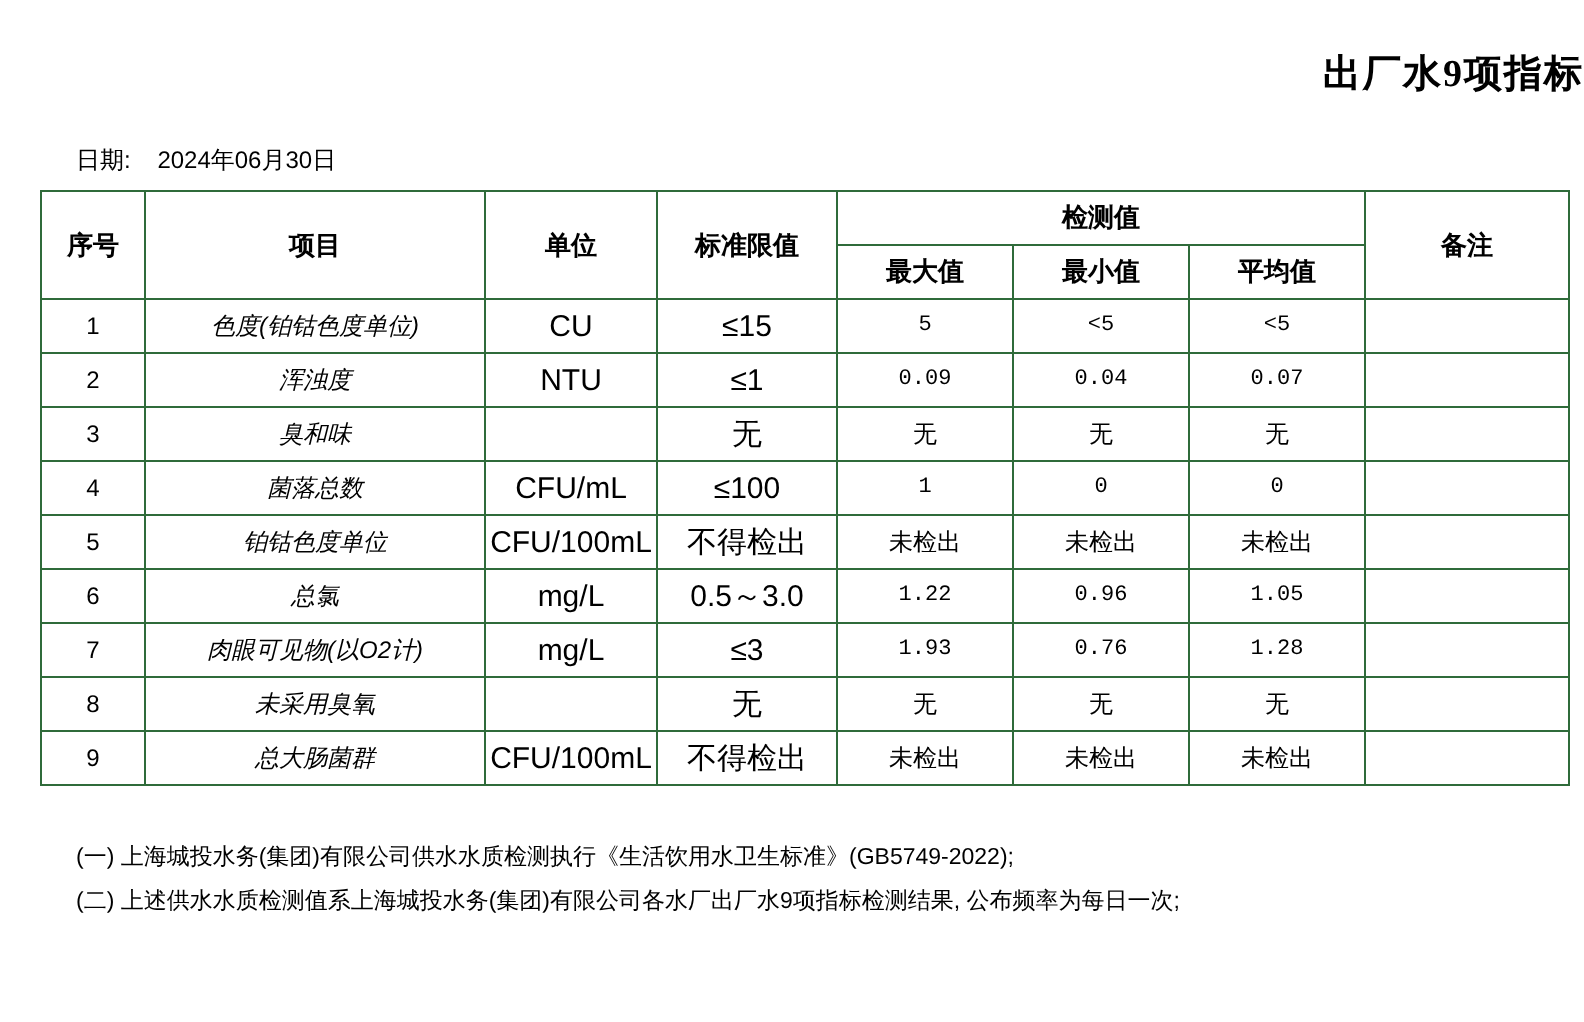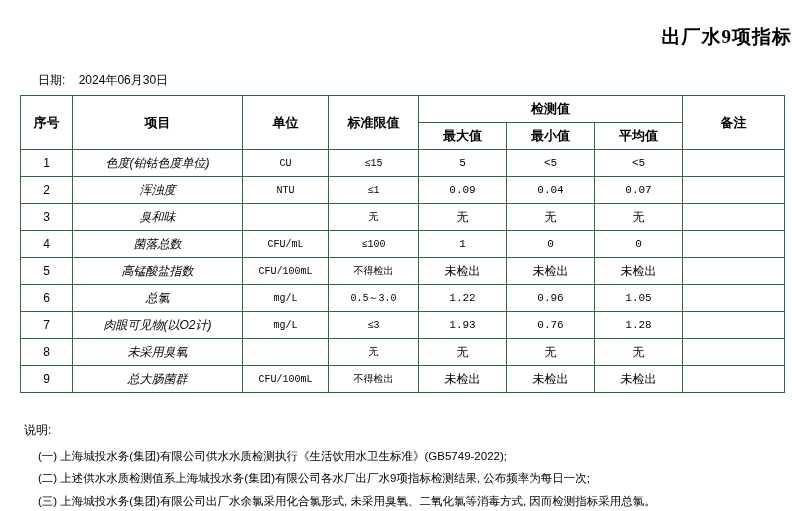--- a/index.html
+++ b/index.html
@@ -54,22 +54,22 @@
     margin-left: 28px;
   }
   td.cell-left {
     text-align: left;
     padding-left: 8px;
     font-style: italic;
   }
   td.unit-cell, td.limit-cell {
     text-align: left;
     padding-left: 6px;
-    font-family: Liberation Mono, monospace;
-    font-size: 10px;
+    font-family: Liberation Sans, sans-serif;
+    font-size: 15px;
   }
   td.num {
     font-family: "Liberation Mono", monospace;
     font-size: 11px;
   }
   .notes {
     margin: 28px 0 0 24px;
     font-size: 11.5px;
     line-height: 1.5;
   }
@@ -159,21 +159,21 @@
       <td class="cell-left">菌落总数</td>
       <td class="unit-cell">CFU/mL</td>
       <td class="limit-cell">≤100</td>
       <td class="num">1</td>
       <td class="num">0</td>
       <td class="num">0</td>
       <td></td>
     </tr>
     <tr>
       <td>5</td>
-      <td class="cell-left">高锰酸盐指数</td>
+      <td class="cell-left">铂钴色度单位</td>
       <td class="unit-cell">CFU/100mL</td>
       <td class="limit-cell">不得检出</td>
       <td>未检出</td>
       <td>未检出</td>
       <td>未检出</td>
       <td></td>
     </tr>
     <tr>
       <td>6</td>
       <td class="cell-left">总氯</td>
@@ -211,17 +211,15 @@
       <td class="limit-cell">不得检出</td>
       <td>未检出</td>
       <td>未检出</td>
       <td>未检出</td>
       <td></td>
     </tr>
   </tbody>
 </table>
 
 <div class="notes">
-  <div class="notes-title">说明:</div>
   <p>(一) 上海城投水务(集团)有限公司供水水质检测执行《生活饮用水卫生标准》(GB5749-2022);</p>
   <p>(二) 上述供水水质检测值系上海城投水务(集团)有限公司各水厂出厂水9项指标检测结果, 公布频率为每日一次;</p>
-  <p>(三) 上海城投水务(集团)有限公司出厂水余氯采用化合氯形式, 未采用臭氧、二氧化氯等消毒方式, 因而检测指标采用总氯。</p>
 </div>
 
 </body></html>

